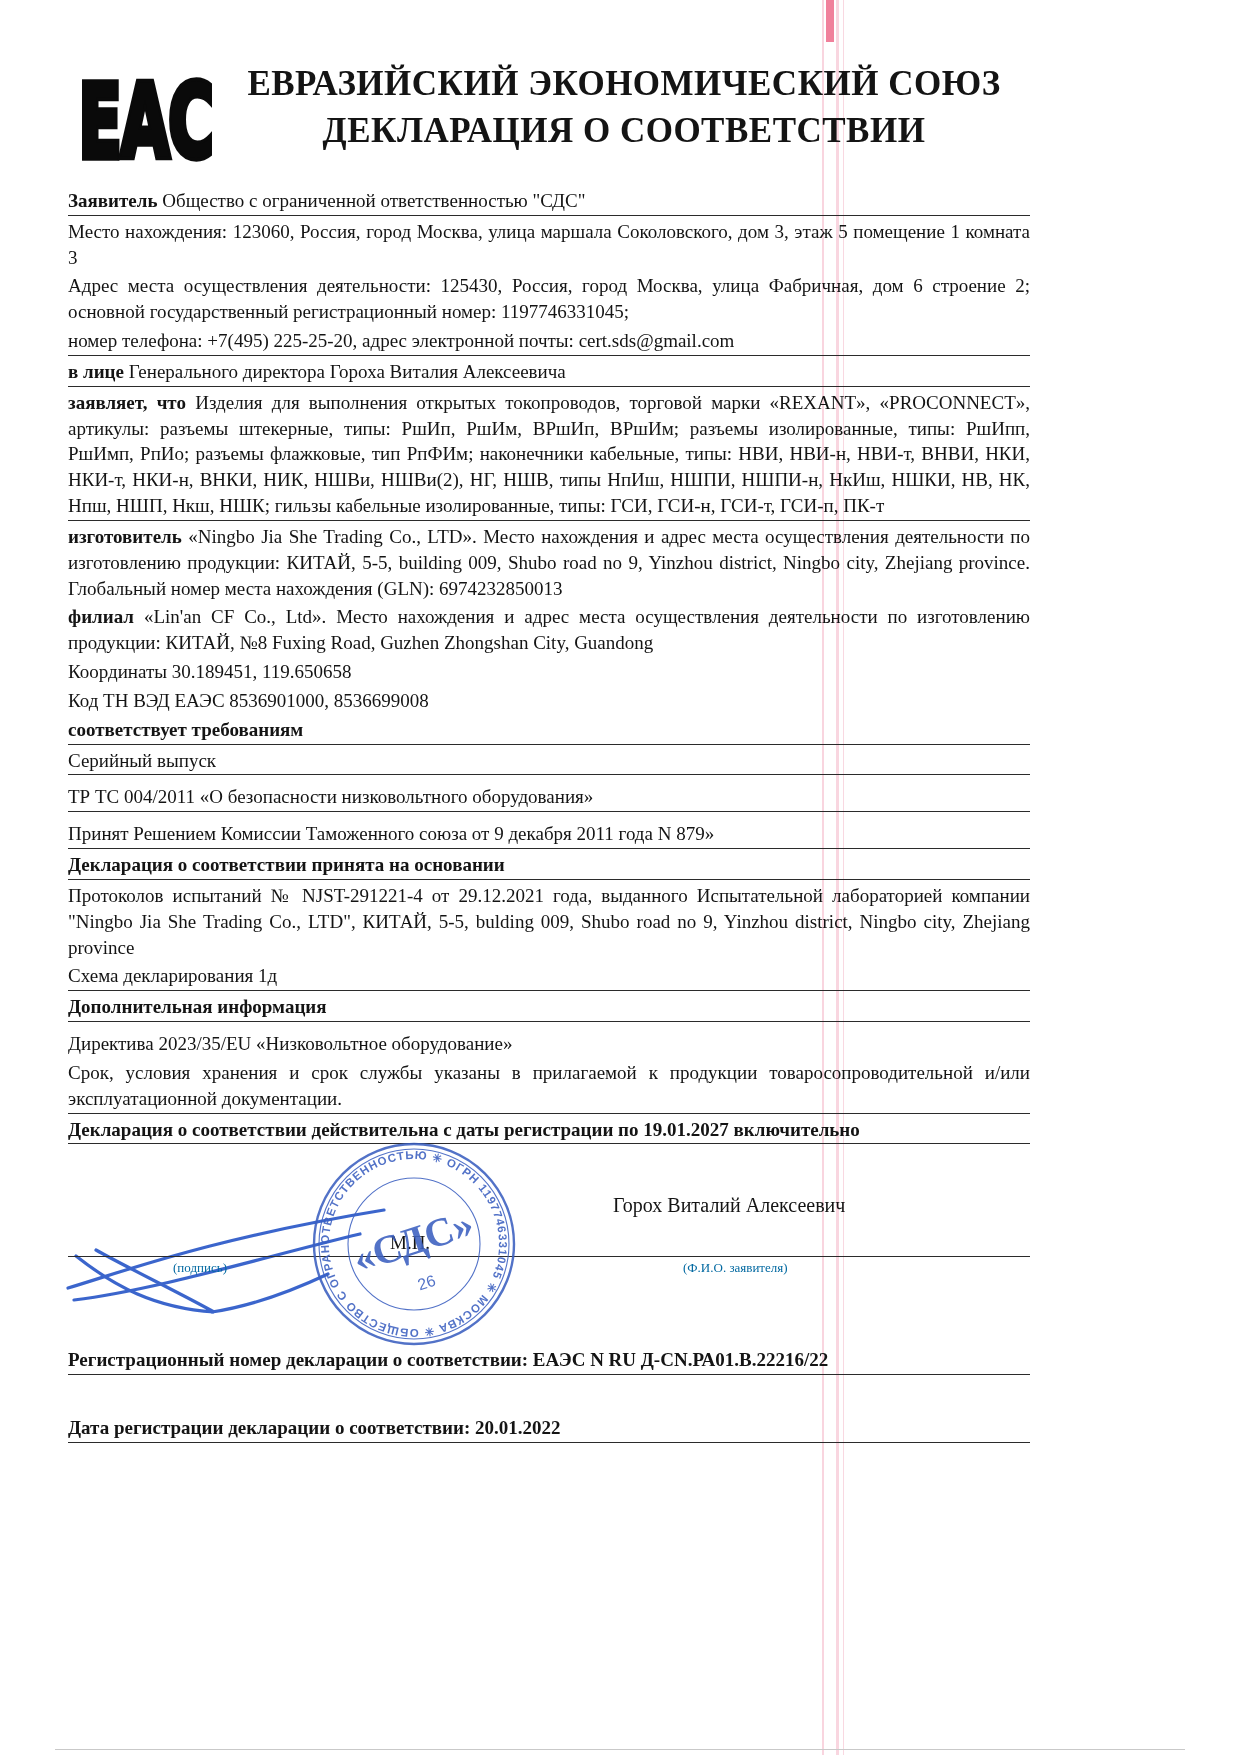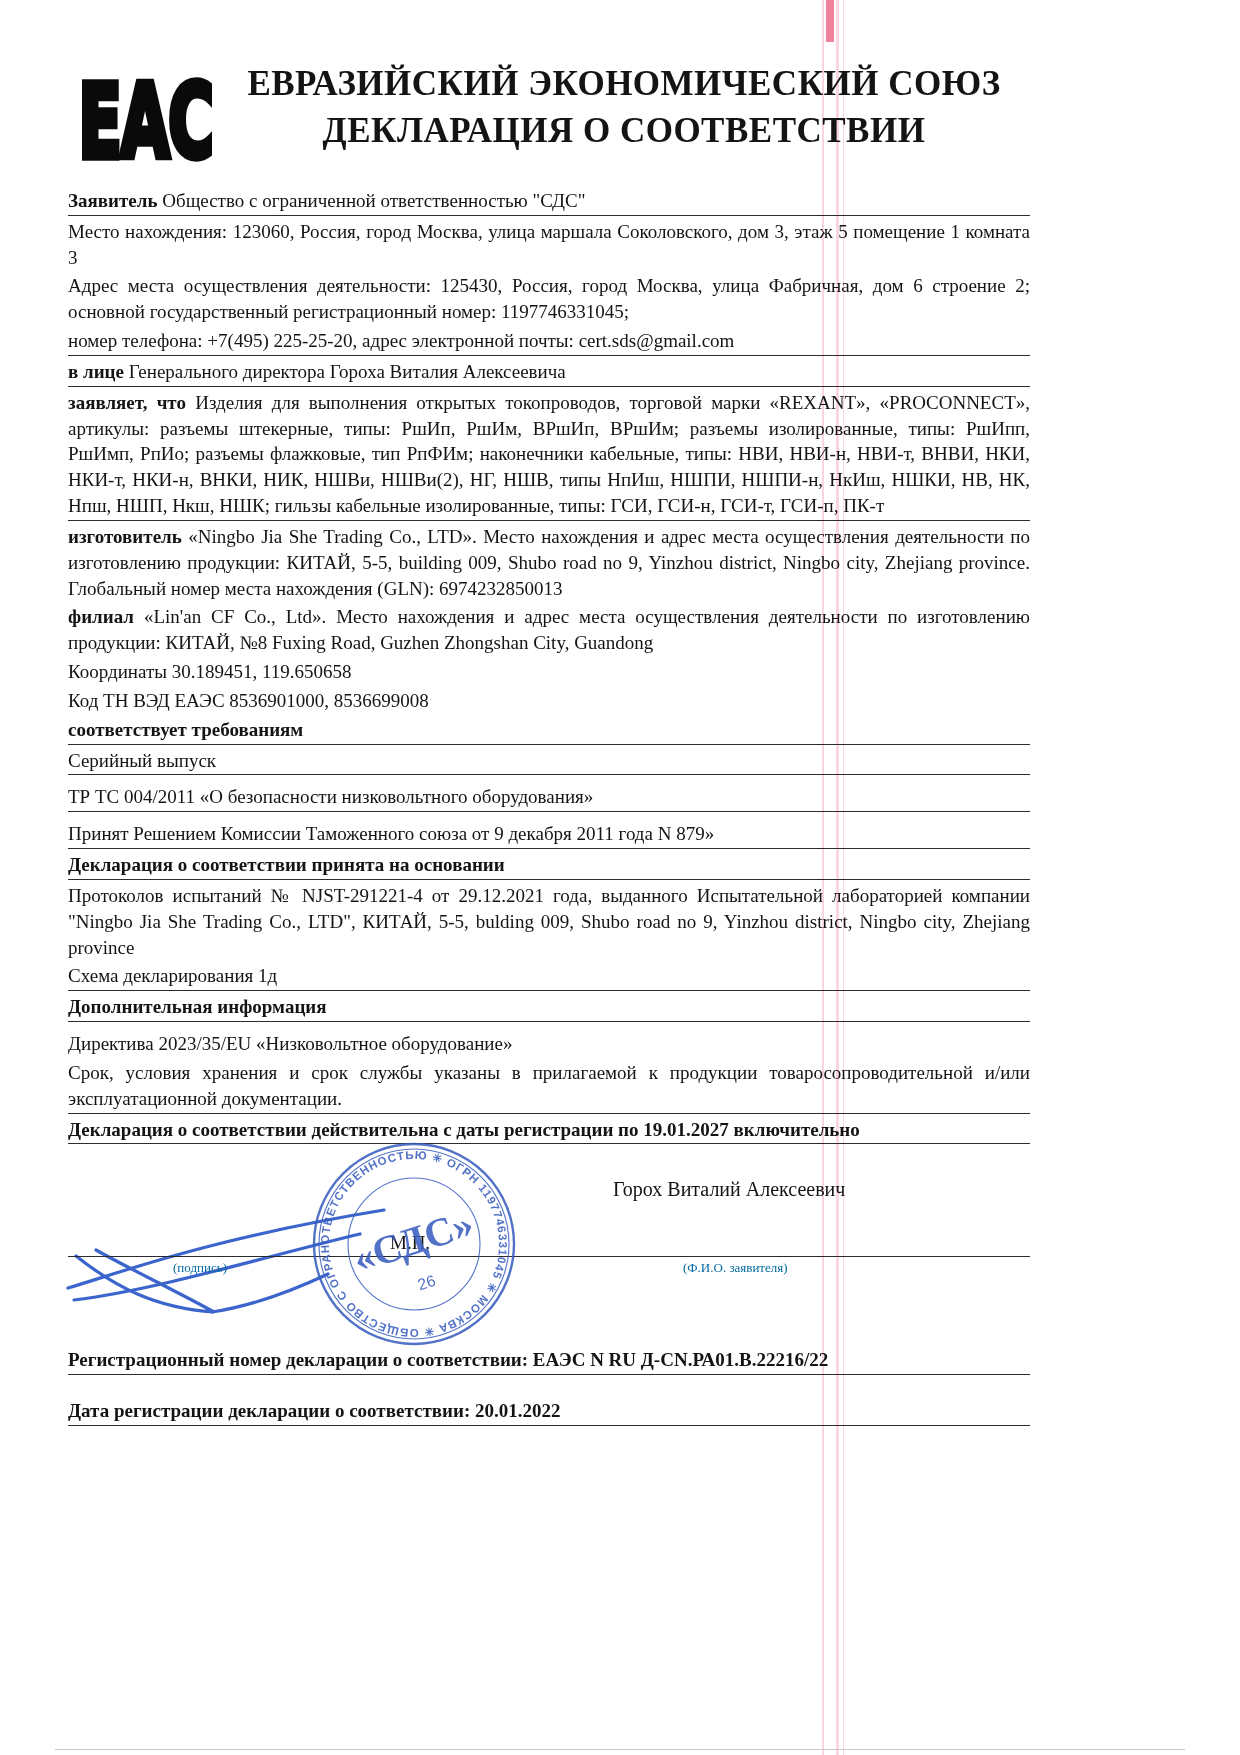--- a/index.html
+++ b/index.html
@@ -26,28 +26,28 @@
   .para{font-size:19px;line-height:1.36;text-align:justify;margin:0 0 3px 0;}
   .para.rule{border-bottom:1.5px solid #2b2b2b;padding-bottom:1px;}
   .para.gap{margin-top:9px;}
   .para .lead{font-weight:bold;}
   .para.allbold{font-weight:bold;}
 
   .sigblock{position:relative;height:185px;margin-top:8px;}
   .signature{position:absolute;left:-6px;top:42px;}
   .mp{position:absolute;left:322px;top:80px;font-size:19px;z-index:1;}
   .stamp{position:absolute;left:240px;top:-14px;opacity:.88;z-index:2;}
-  .fio-name{position:absolute;left:545px;top:26px;font-size:20px;}
+  .fio-name{position:absolute;left:545px;top:42px;font-size:20px;}
   .sig-rule{position:absolute;left:0;right:0;top:104px;border-top:1.5px solid #2b2b2b;}
   .lbl{position:absolute;top:108px;font-size:13px;color:#0369a1;}
   .lbl-podpis{left:105px;}
   .lbl-fio{left:615px;}
 
   .footer-line{margin-top:10px;}
-  .footer-line2{margin-top:23px;}
+  .footer-line2{margin-top:40px;}
 </style>
 </head>
 <body>
 
 <div class="page">
 
   <div class="scanline scan-a"></div>
   <div class="scanline scan-b"></div>
   <div class="scanline scan-c"></div>
   <div class="scan-top"></div>

